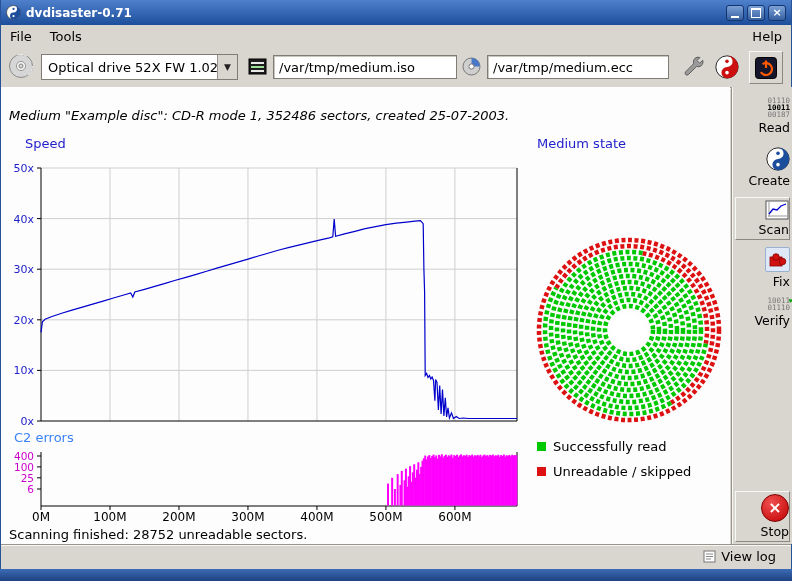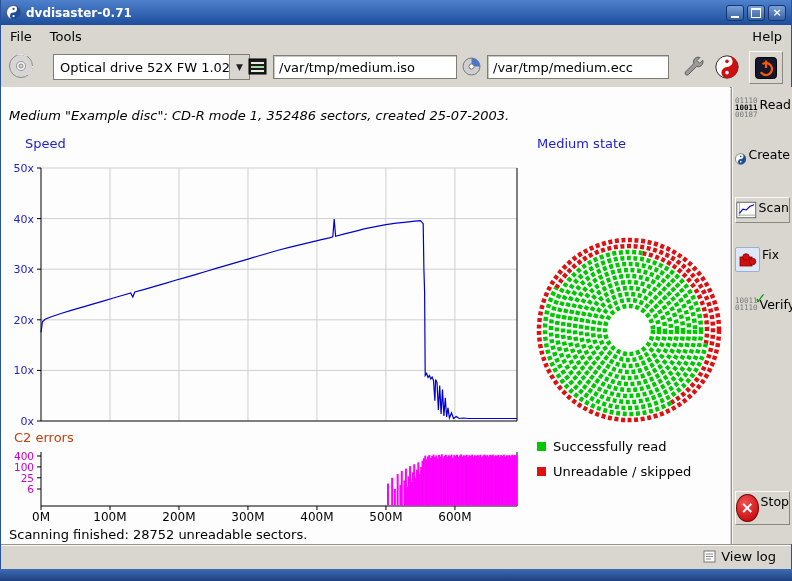--- a/index.html
+++ b/index.html
@@ -12,37 +12,37 @@
   .winbtn{width:18px;height:16px;margin-left:3px;border-radius:3px;background:linear-gradient(180deg,#7ba1d8,#35609f);border:1px solid #15356e;display:flex;align-items:center;justify-content:center;color:#fff;font-size:11px;line-height:1;cursor:default;box-sizing:border-box;}
   .glyph-min{width:8px;height:2px;background:#fff;margin-top:8px;}
   .glyph-max{width:8px;height:7px;border:1px solid #fff;border-top-width:2px;}
   
   .menubar{position:absolute;left:0;top:25px;right:0;height:22px;display:flex;align-items:center;background:#d9d6cf;}
   .menuitem{padding:14px 9px;cursor:default;}
   .menu-right{margin-left:auto;}
   
   .tbar{position:absolute;left:0;top:47px;right:0;height:40px;background:#d9d6cf;border-bottom:1px solid #97948c;box-shadow:0 1px 0 #f7f6f2;}
   .entry{position:absolute;box-sizing:border-box;height:24px;background:#fff;border:1px solid #7e7c74;box-shadow:inset 1px 1px 0 #c9c6bf;font-family:"DejaVu Sans","Liberation Sans",sans-serif;font-size:13px;padding:1px 5px;color:#000;}
-  .combo{position:absolute;left:52px;top:7px;width:197px;height:26px;box-sizing:border-box;background:#fff;border:1px solid #7e7c74;display:flex;align-items:center;cursor:default;}
+  .combo{position:absolute;left:40px;top:7px;width:197px;height:26px;box-sizing:border-box;background:#fff;border:1px solid #7e7c74;display:flex;align-items:center;cursor:default;}
   .combo .ctext{flex:1;padding:0 6px;white-space:nowrap;overflow:hidden;}
   .combo .carrow{width:19px;align-self:stretch;background:#d9d6cf;border-left:1px solid #97948c;display:flex;align-items:center;justify-content:center;font-size:9px;color:#222;}
   .toolbtn{position:absolute;width:30px;height:30px;display:flex;align-items:center;justify-content:center;cursor:default;}
   .raised{border:1px solid;border-color:#f8f8f4 #8a8880 #8a8880 #f8f8f4;background:#d9d6cf;}
   
   .panel{position:absolute;left:0;top:87px;width:729px;height:457px;background:#fdfdfd;}
   .stat1{position:absolute;left:8px;top:4px;}
   .stat2{position:absolute;left:8px;top:21px;font-style:italic;}
   .ctitle-blue{position:absolute;color:#2222cc;}
-  .ctitle-mag{position:absolute;color:#c2410c;}
+  .ctitle-mag{position:absolute;color:#3b82f6;}
   .legend-item{position:absolute;display:flex;align-items:center;gap:7px;}
   .swatch{width:9px;height:9px;display:inline-block;}
   .footer-status{position:absolute;left:8px;top:440px;}
   
   .sidebar{position:absolute;left:730px;top:87px;width:62px;height:457px;background:#d9d6cf;border-left:1px solid #97948c;box-shadow:inset 1px 0 0 #f7f6f2;box-sizing:border-box;}
-  .side-btn{position:absolute;left:3px;width:55px;display:flex;flex-direction:row;align-items:flex-start;gap:2px;font-size:12.5px;cursor:default;padding:2px 0;box-sizing:border-box;}
+  .side-btn{position:absolute;left:3px;width:55px;display:flex;flex-direction:column;align-items:flex-end;gap:2px;font-size:12.5px;cursor:default;padding:2px 0;box-sizing:border-box;}
   .bits{font-family:"DejaVu Sans Mono","Liberation Mono",monospace;font-size:7.5px;line-height:7px;color:#777;letter-spacing:0;}
   .bits .b-mid{color:#000;font-weight:bold;}
   .verify-ico{position:relative;}
   .check{position:absolute;right:-8px;top:-2px;color:#00a000;font-size:17px;font-weight:bold;}
   .stop-ico{width:26px;height:26px;border-radius:50%;background:radial-gradient(circle at 35% 30%,#f05050,#c00000);border:1px solid #7d0000;display:flex;align-items:center;justify-content:center;color:#fff;font-size:16px;font-weight:bold;line-height:1;}
   .fix-bg{width:23px;height:23px;background:#dfe8f7;border:1px solid #9ab0d0;border-radius:2px;display:flex;align-items:center;justify-content:center;}
   
   .bottombar{position:absolute;left:0;top:544px;right:0;height:24px;background:#d9d6cf;border-top:1px solid #97948c;box-shadow:inset 0 1px 0 #f7f6f2;}
   .viewlog{position:absolute;right:10px;top:2px;display:flex;align-items:center;gap:5px;padding:2px 5px;cursor:default;}
   .taskbar{position:absolute;left:0;top:569px;width:792px;height:12px;background:linear-gradient(180deg,#3c6cb4,#1e4080);}

